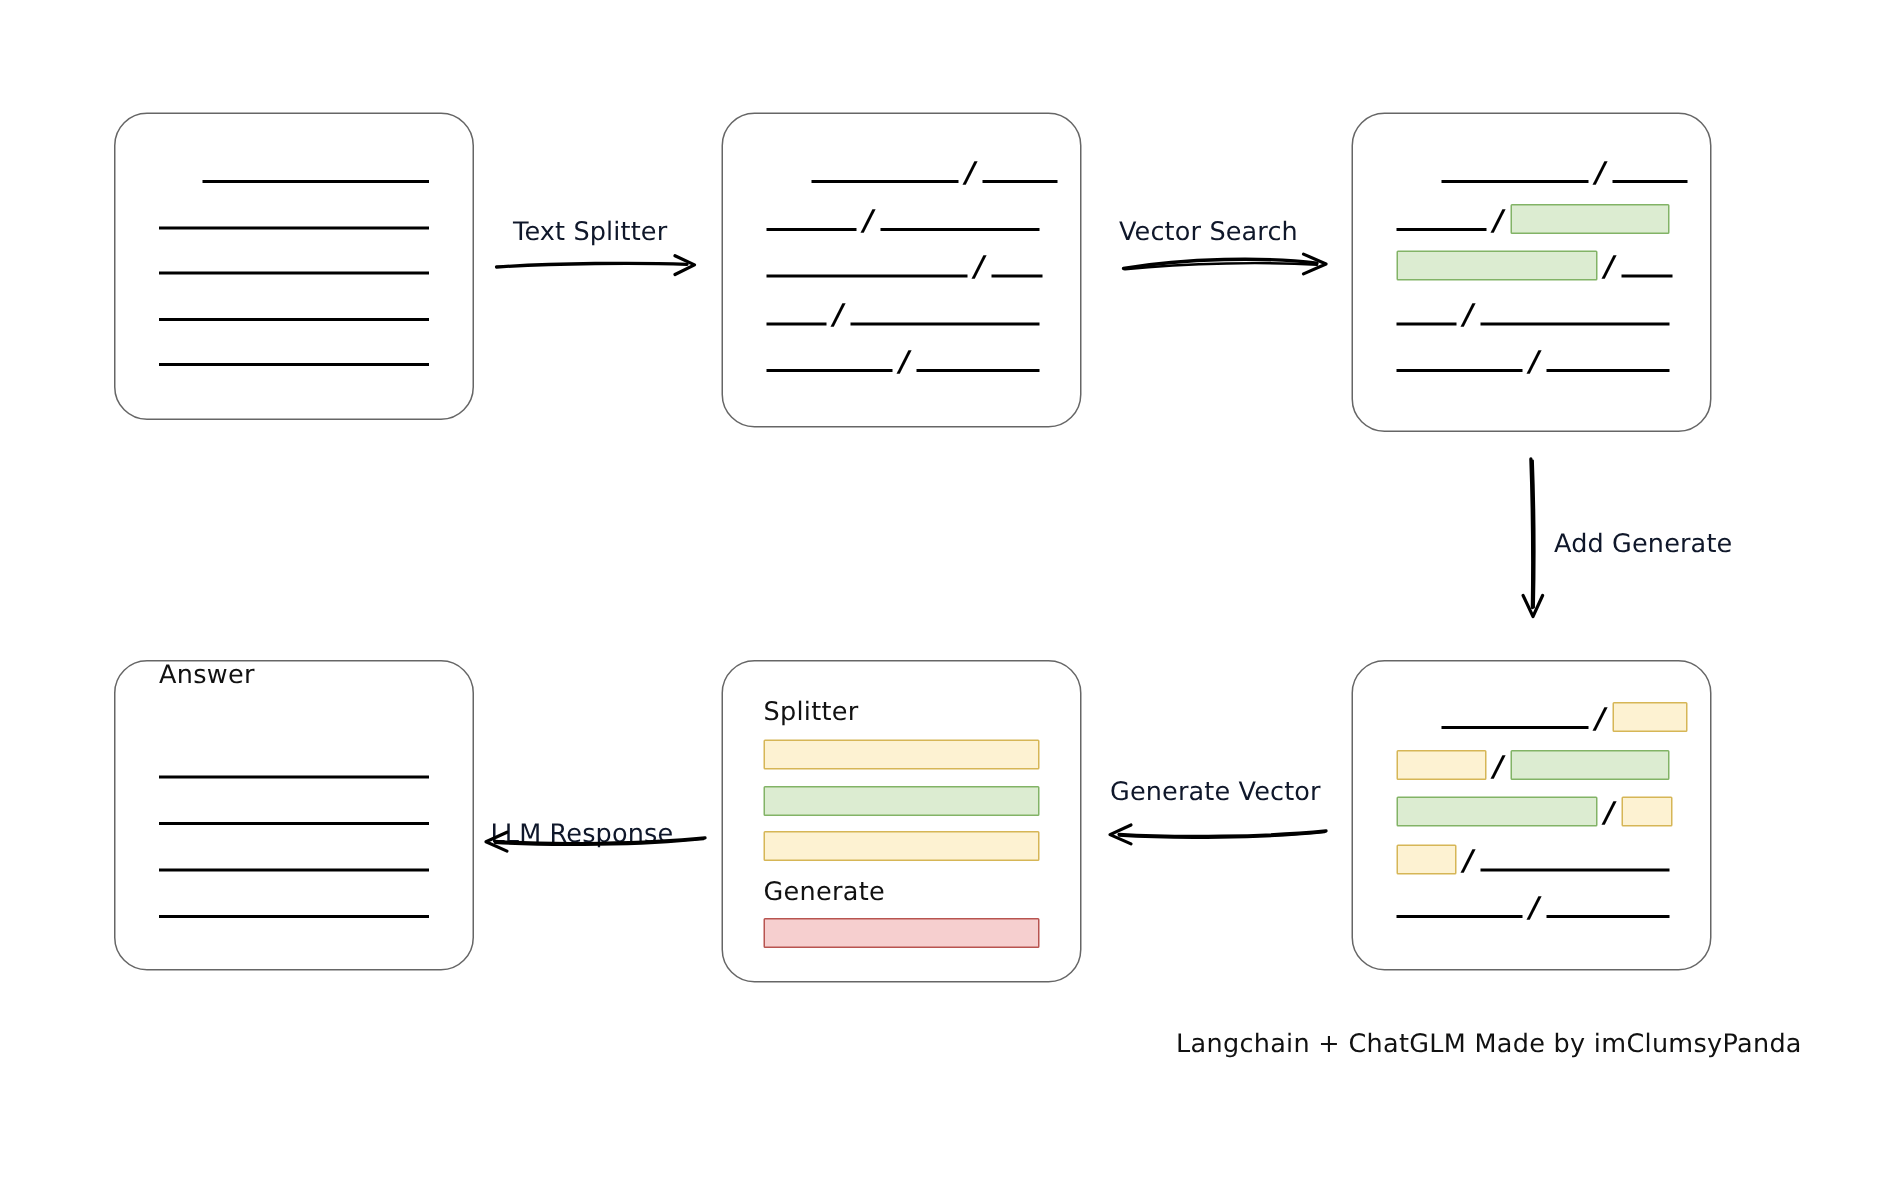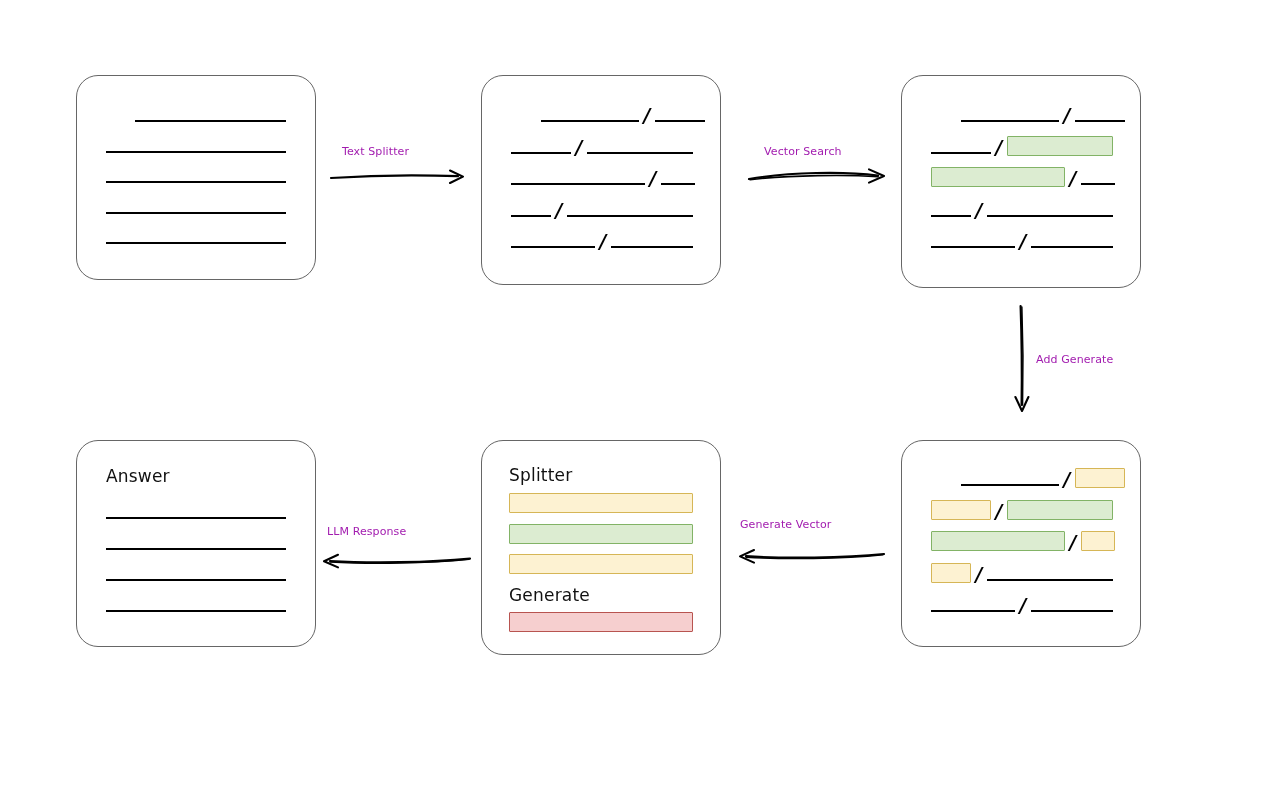--- a/index.html
+++ b/index.html
@@ -71,24 +71,24 @@
   .hl-red { background: #f6cfcf; border: 1.6px solid #b85450; }
   .bar {
     position: absolute;
     box-sizing: border-box;
     height: 20px;
     border-radius: 1px;
   }
   .edge-label {
     position: absolute;
     font-family: "DejaVu Sans", sans-serif;
-    font-size: 11px;
+    font-size: 17px;
     font-weight: 500;
     letter-spacing: 0.1px;
-    color: #a21caf;
+    color: #0f172a;
     white-space: nowrap;
   }
   .footer-note {
     position: absolute;
     font-family: "DejaVu Sans", sans-serif;
     font-size: 17px;
     font-weight: 500;
     letter-spacing: 0.2px;
     color: #111111;
     white-space: nowrap;
@@ -213,21 +213,21 @@
   <div class="box-heading" style="left:509px; top:465px;">Splitter</div>
   <div class="box-heading" style="left:509px; top:585px;">Generate</div>
   <div id="prompt-bars">
       <div class="bar hl-yellow" style="left: 509px; top: 493px; width: 184px;"></div>
       <div class="bar hl-green" style="left: 509px; top: 524px; width: 184px;"></div>
       <div class="bar hl-yellow" style="left: 509px; top: 554px; width: 184px;"></div>
       <div class="bar hl-red" style="left: 509px; top: 612px; width: 184px;"></div>
     </div>
 
   <div class="doc-box" style="left:76px; top:440px; width:240px; height:207px;"></div>
-  <div class="box-heading" style="left:106px; top:466px;">Answer</div>
+  <div class="box-heading" style="left:106px; top:440px;">Answer</div>
   <div id="answer-lines">
       <div class="row" style="left: 106px; top: 501px;">
         <span class="seg-line" style="width: 180px;"></span>
       </div>
       <div class="row" style="left: 106px; top: 532px;">
         <span class="seg-line" style="width: 180px;"></span>
       </div>
       <div class="row" style="left: 106px; top: 563px;">
         <span class="seg-line" style="width: 180px;"></span>
       </div>
@@ -235,42 +235,43 @@
         <span class="seg-line" style="width: 180px;"></span>
       </div>
     </div>
 
   <div class="edge-label" style="left:342px; top:145px;">Text Splitter</div>
   <svg class="arrow" style="left:330px; top:166px;" width="140" height="22" viewBox="0 0 140 22">
     <path d="M1,12 C40,9.4 95,9.0 128,10.2" stroke="#000" stroke-width="2.2" fill="none" stroke-linecap="round"></path>
     <path d="M120,4.5 L133,10.6 L120,17.0" stroke="#000" stroke-width="2.1" fill="none" stroke-linejoin="round" stroke-linecap="round"></path>
   </svg>
 
-  <div class="edge-label" style="left:746px; top:145px;margin-left:18px;">Vector Search</div>
+  <div class="edge-label" style="left:746px; top:145px;">Vector Search</div>
   <svg class="arrow" style="left:748px; top:165px;" width="142" height="24" viewBox="0 0 142 24">
     <path d="M1,14 C42,7.0 96,6.2 130,10.5" stroke="#000" stroke-width="2.2" fill="none" stroke-linecap="round"></path>
     <path d="M2,14.6 C44,10.0 98,9.6 130,11.6" stroke="#000" stroke-width="1.6" fill="none" stroke-linecap="round"></path>
     <path d="M121,4.4 L136,11.0 L121,17.6" stroke="#000" stroke-width="2.1" fill="none" stroke-linejoin="round" stroke-linecap="round"></path>
   </svg>
 
   <div class="edge-label" style="left:1036px; top:353px;">Add Generate</div>
   <svg class="arrow" style="left:1010px; top:305px;" width="26" height="112" viewBox="0 0 26 112">
     <path d="M10.6,1 C11.8,34 12.0,72 11.6,100" stroke="#000" stroke-width="2.2" fill="none" stroke-linecap="round"></path>
     <path d="M11.9,2 C13.2,36 13.2,74 12.6,100" stroke="#000" stroke-width="1.4" fill="none" stroke-linecap="round"></path>
     <path d="M5.4,92 L12.0,106 L18.4,92" stroke="#000" stroke-width="2.1" fill="none" stroke-linejoin="round" stroke-linecap="round"></path>
   </svg>
 
   <div class="edge-label" style="left:740px; top:518px;">Generate Vector</div>
   <svg class="arrow" style="left:736px; top:545px;" width="150" height="22" viewBox="0 0 150 22">
     <path d="M148,9.0 C108,13.0 48,13.6 10,11.2" stroke="#000" stroke-width="2.2" fill="none" stroke-linecap="round"></path>
     <path d="M147,9.8 C106,14.0 48,14.6 10,12.2" stroke="#000" stroke-width="1.4" fill="none" stroke-linecap="round"></path>
     <path d="M18,5.0 L4,11.4 L18,17.6" stroke="#000" stroke-width="2.1" fill="none" stroke-linejoin="round" stroke-linecap="round"></path>
   </svg>
 
-  <div class="edge-label" style="left:327px; top:525px;text-align:right;">LLM Response</div>
+  <div class="edge-label" style="left:327px; top:546px;text-align:right;">LLM Response</div>
   <svg class="arrow" style="left:320px; top:550px;" width="152" height="22" viewBox="0 0 152 22">
     <path d="M150,8.6 C110,12.6 50,13.4 10,11.0" stroke="#000" stroke-width="2.2" fill="none" stroke-linecap="round"></path>
     <path d="M149,9.4 C108,13.6 50,14.4 10,12.0" stroke="#000" stroke-width="1.4" fill="none" stroke-linecap="round"></path>
     <path d="M18,4.8 L4,11.2 L18,17.4" stroke="#000" stroke-width="2.1" fill="none" stroke-linejoin="round" stroke-linecap="round"></path>
   </svg>
 
+  <div class="footer-note" style="left:784px; top:686px;">Langchain + ChatGLM Made by imClumsyPanda</div>
 
 </div>
 
 </body></html>

